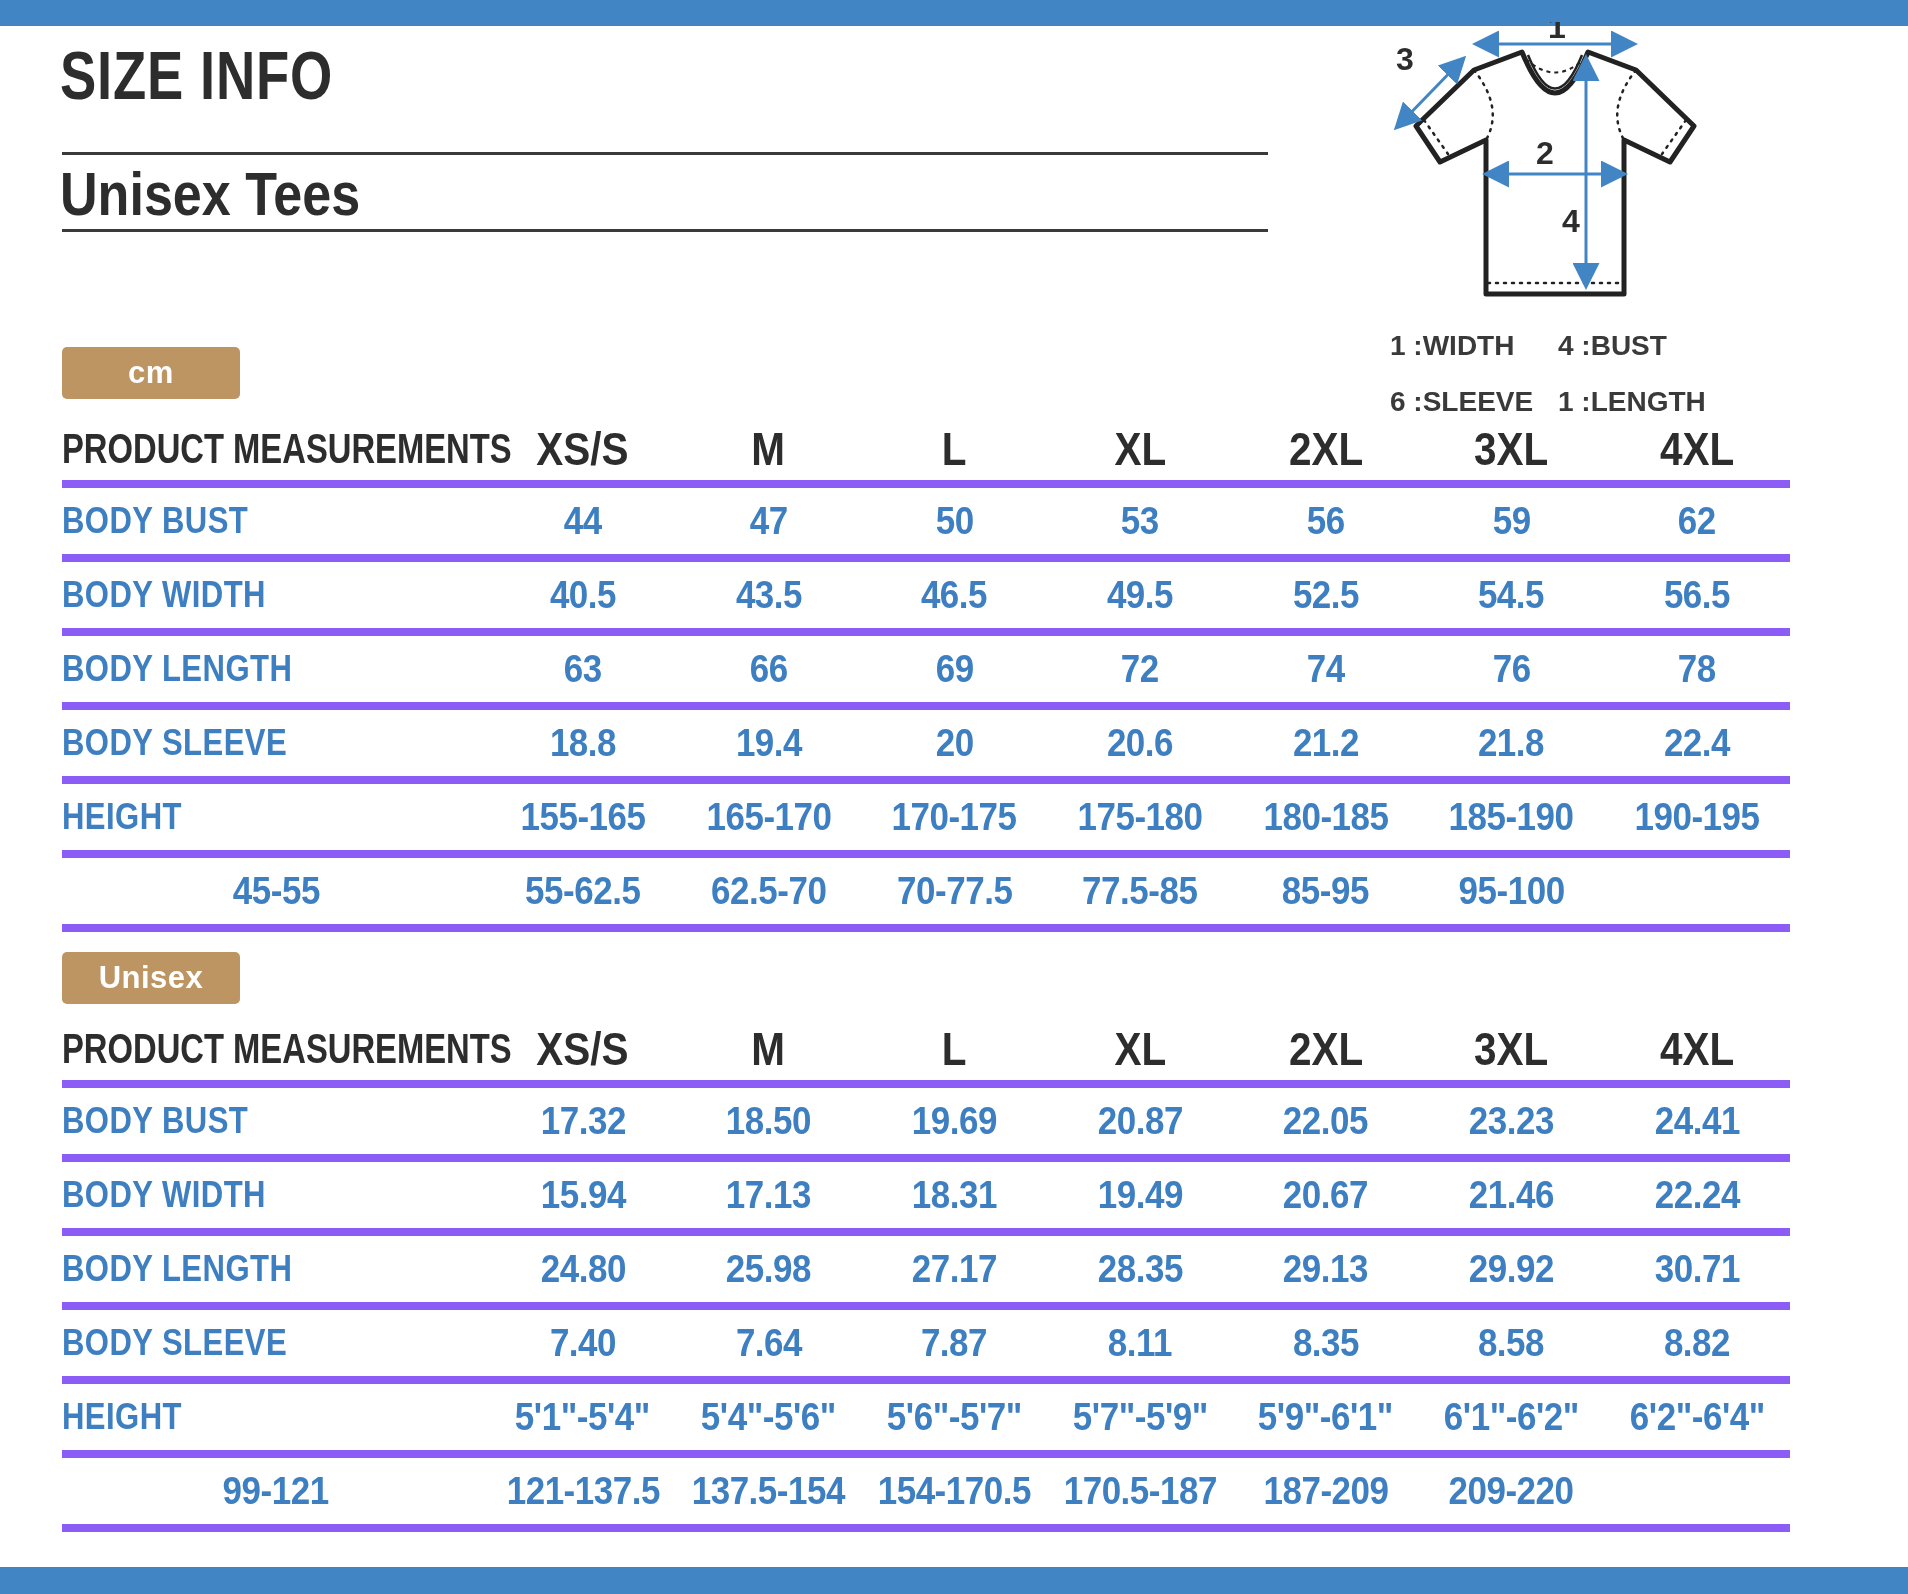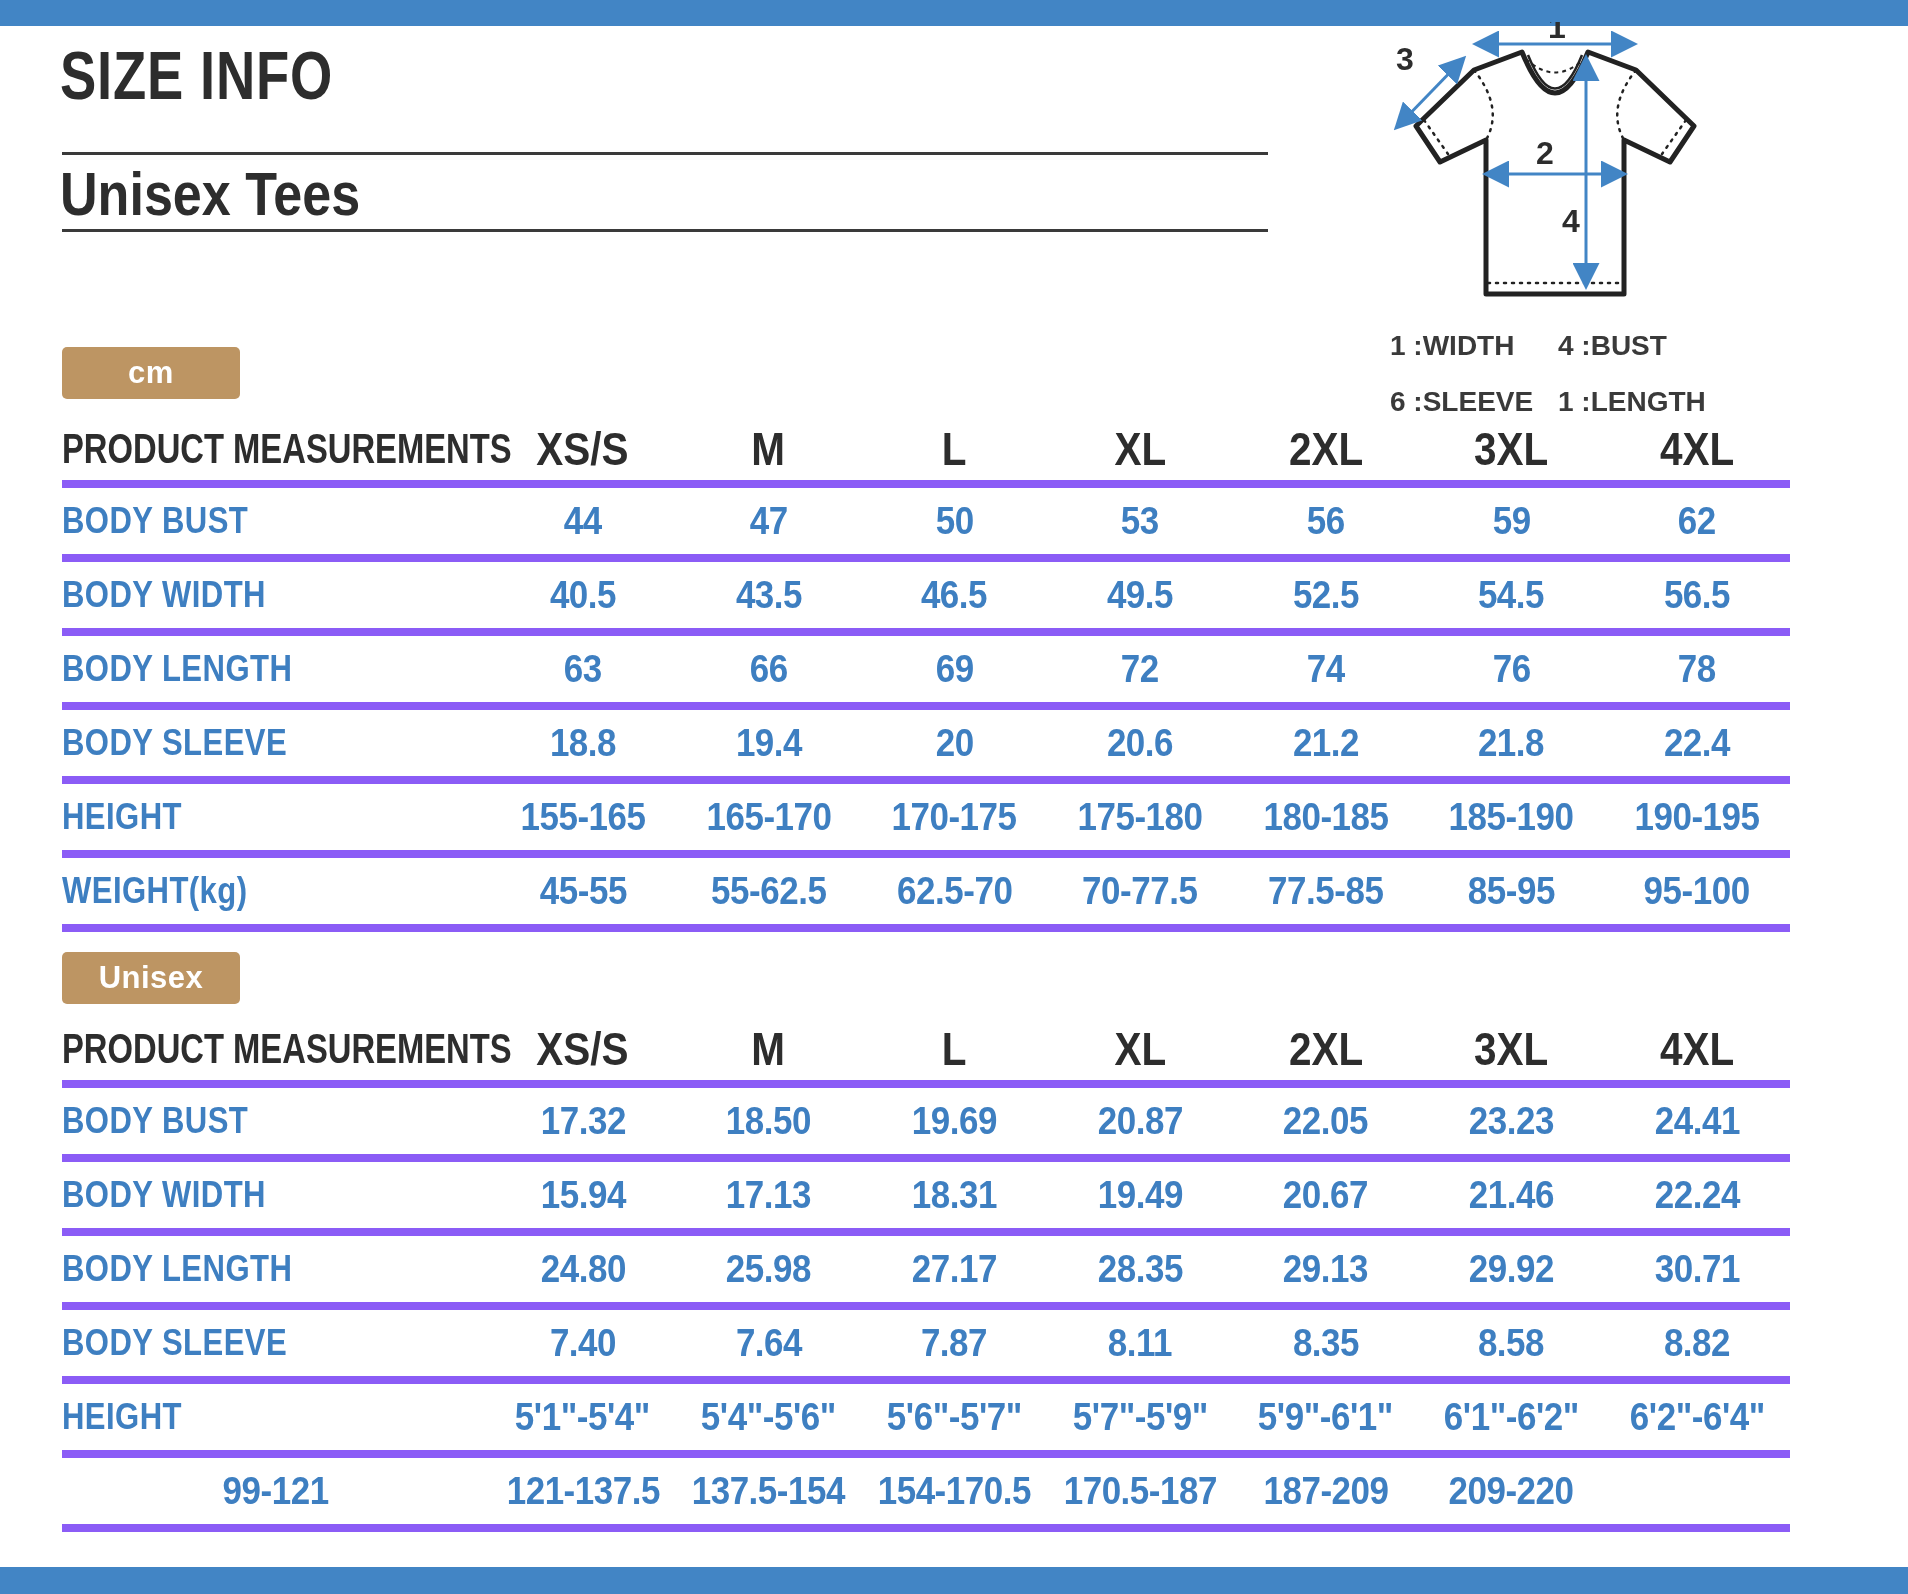--- a/index.html
+++ b/index.html
@@ -173,21 +173,20 @@
       <div class="cell c0"><span class="rlabel">HEIGHT</span></div>
       <div class="cell "><span class="val">155-165</span></div>
       <div class="cell "><span class="val">165-170</span></div>
       <div class="cell "><span class="val">170-175</span></div>
       <div class="cell "><span class="val">175-180</span></div>
       <div class="cell "><span class="val">180-185</span></div>
       <div class="cell "><span class="val">185-190</span></div>
       <div class="cell "><span class="val">190-195</span></div>
     </div>
     <div class="row ">
-      <div class="cell c0"><span class="rlabel">WEIGHT(kg)</span></div>
       <div class="cell "><span class="val">45-55</span></div>
       <div class="cell "><span class="val">55-62.5</span></div>
       <div class="cell "><span class="val">62.5-70</span></div>
       <div class="cell "><span class="val">70-77.5</span></div>
       <div class="cell "><span class="val">77.5-85</span></div>
       <div class="cell "><span class="val">85-95</span></div>
       <div class="cell "><span class="val">95-100</span></div>
     </div>
   </div>
 

